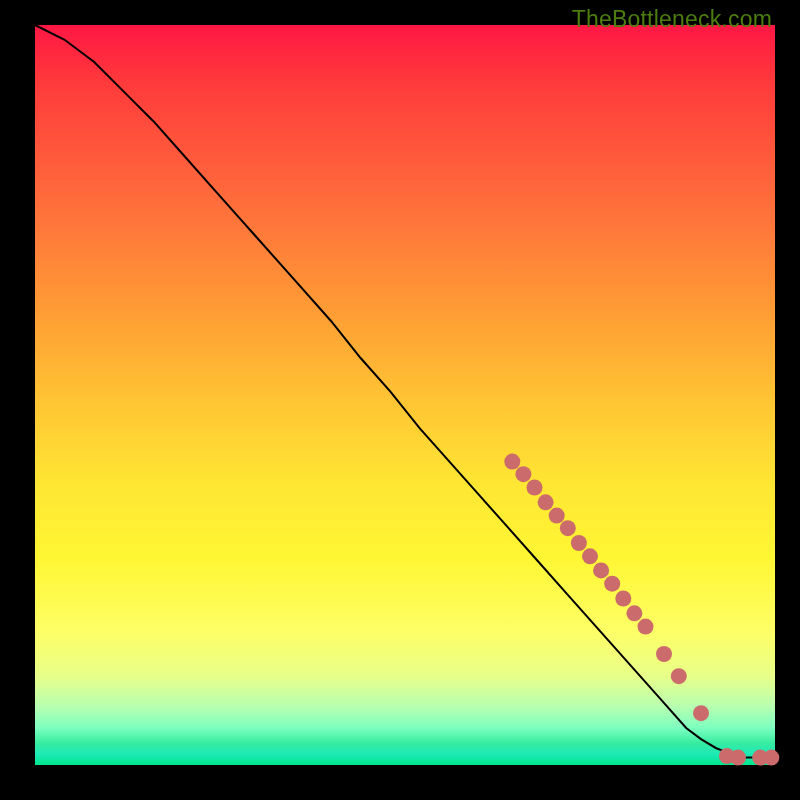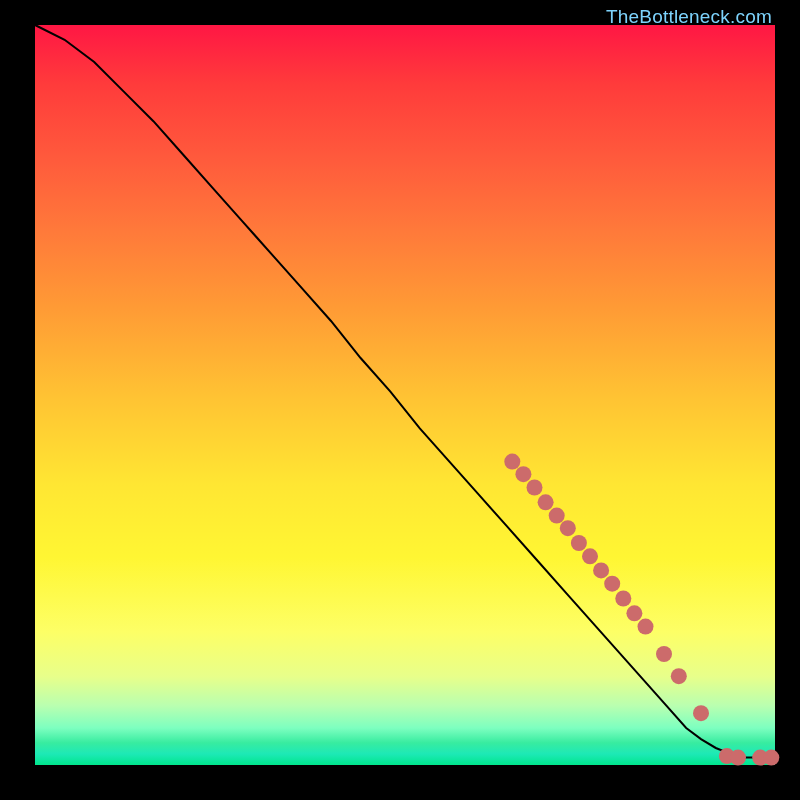--- a/index.html
+++ b/index.html
@@ -40,22 +40,22 @@
       #7dffc0 95%,
       #38eca0 97%,
       #1de9b6 98.5%,
       #00e68c 100%
     );
   }
   .watermark {
     position: absolute;
     top: 6px;
     right: 28px;
-    color: #7dd3fc;
-    font-size: 19px;
+    color: #4d7c0f;
+    font-size: 23px;
     font-weight: 400;
     letter-spacing: 0.2px;
   }
   svg.curve-layer {
     position: absolute;
     left: 35px;
     top: 25px;
     width: 740px;
     height: 740px;
     overflow: visible;

